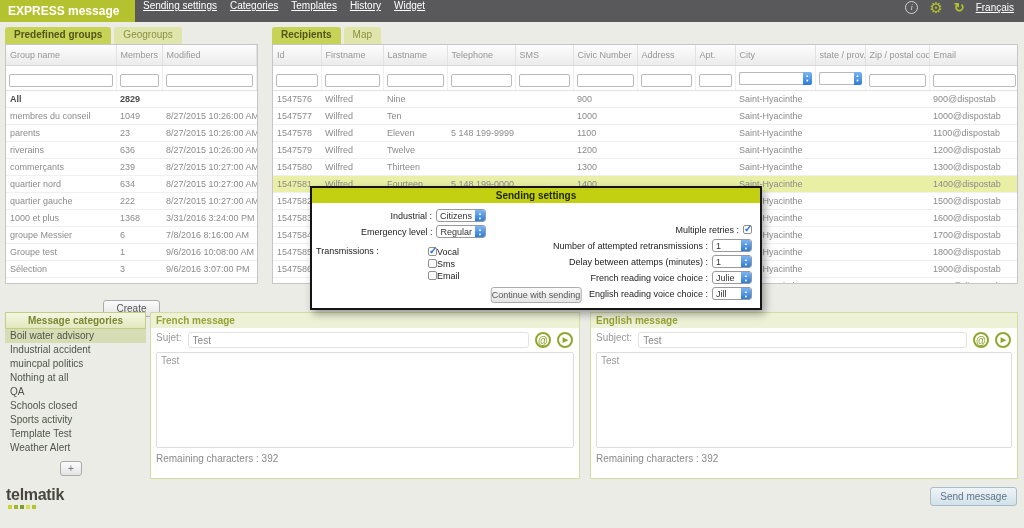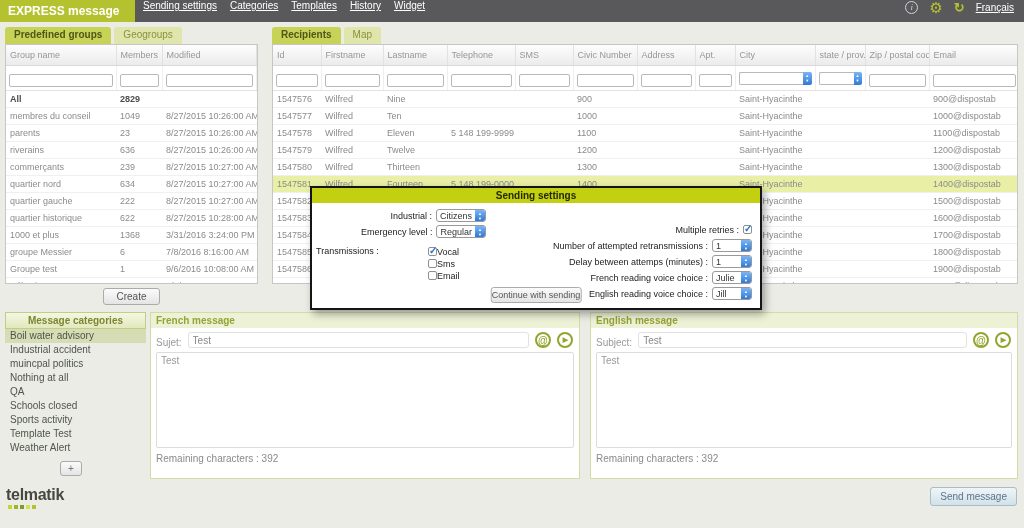--- a/index.html
+++ b/index.html
@@ -35,21 +35,21 @@
   tr.bold-row td { color:#4d4d4d; font-weight:bold; }
   tr.hl td { background:#e9f0a5; }
   .combo { display:flex; align-items:stretch; }
   .combo .filter-input { border-radius:2px 0 0 2px; border-right:none; }
   
   .groups-panel { position:absolute; left:5px; top:27px; width:253px; }
   .groups-wrap { height:240px; }
   .recipients-panel { position:absolute; left:272px; top:27px; width:746px; }
   .rec-wrap { height:240px; }
   .btn { font-size:10px; color:#555; background:linear-gradient(#fbfbfb,#e4e4e4); border:1px solid #ababab; border-radius:3px; padding:2px 12px; cursor:pointer; font-family:inherit; }
-  .create-btn { display:block; margin:4px auto 0;text-align:right; }
+  .create-btn { display:block; margin:16px auto 0;text-align:right; }
   
   .modal { position:absolute; left:310px; top:186px; width:452px; height:124px; background:#fff; border:2px solid #151515; z-index:20; box-shadow:3px 4px 8px rgba(0,0,0,.35); }
   .modal-header { height:15px; line-height:15px; background:#c3d011; color:#232900; font-size:10px; font-weight:bold; text-align:center; }
   .modal-body { position:relative; height:105px; }
   .m-left { position:absolute; left:4px; top:6px; width:170px; }
   .m-right { position:absolute; right:8px; top:20px; width:276px; }
   .m-row { display:flex; justify-content:flex-end; align-items:center; gap:4px; margin-bottom:3px; font-size:9px; color:#222; min-height:13px; }
   .trans-row { align-items:flex-start; margin-top:8px;justify-content:space-between; }
   .trans-list { display:flex; flex-direction:column; gap:1px; width:58px; }
   .trans-item { display:flex; align-items:center; gap:0; font-size:9px; color:#222; height:11px; }
@@ -65,21 +65,21 @@
   .categories-panel { position:absolute; left:5px; top:312px; width:141px; }
   .cat-header { background:linear-gradient(#f4f7e2,#e2e8bd); border:1px solid #c3cd85; font-size:10px; font-weight:bold; color:#7c8631; text-align:center; padding:2px 0; }
   .cat-item { font-size:10px; color:#4f554a; padding:0 5px; height:14px; line-height:14px; cursor:pointer; white-space:nowrap; overflow:hidden; }
   .cat-item.selected { background:#d6dcb4; }
   .add-category-btn { margin:6px 0 0 55px; width:22px; padding:1px 0; text-align:center; color:#777; }
   
   .msg-panel { position:absolute; top:312px; height:167px; background:#fff; border:1px solid #d4dca4; }
   .msg-panel.french { left:150px; width:430px; }
   .msg-panel.english { left:590px; width:428px; }
   .msg-header { background:#edf1d6; color:#96a335; font-size:10px; font-weight:bold; padding:2px 5px; }
-  .subject-row { display:flex; align-items:flex-end; gap:6px; padding:4px 6px 3px 5px; }
+  .subject-row { display:flex; align-items:flex-start; gap:6px; padding:4px 6px 3px 5px; }
   .subject-label { font-size:10px; color:#999; flex:none; }
   .subject-input { flex:1; height:16px; border:1px solid #e2e2e2; border-radius:3px; font-size:10px; color:#888; padding:0 4px; background:#fff; }
   .circle-icon { width:16px; height:16px; border:2px solid #93a52e; border-radius:50%; color:#93a52e; display:flex; align-items:center; justify-content:center; flex:none; cursor:pointer; font-weight:bold; }
   .at-icon { font-size:10px; }
   .play-icon { font-size:7px; padding-left:1px; }
   .msg-body { margin:1px 5px 0; height:96px; border:1px solid #dcdcdc; border-radius:2px; font-size:10px; color:#999; padding:2px 4px; overflow:hidden; }
   .remaining { font-size:10px; color:#8a8a8a; padding:5px 6px 0 5px; }
   
   .logo { position:absolute; left:6px; top:486px; font-size:16px; font-weight:bold; color:#474740; letter-spacing:-.3px; }
   .logo-dots { position:absolute; left:8px; top:505px; display:flex; gap:2px; }
@@ -158,25 +158,20 @@
           </tr>
           <tr>
             <td>quartier nord</td>
             <td>634</td>
             <td>8/27/2015 10:27:00 AM</td>
           </tr>
           <tr>
             <td>quartier gauche</td>
             <td>222</td>
             <td>8/27/2015 10:27:00 AM</td>
-          </tr>
-          <tr>
-            <td>quartier historique</td>
-            <td>622</td>
-            <td>8/27/2015 10:28:00 AM</td>
           </tr>
           <tr>
             <td>1000 et plus</td>
             <td>1368</td>
             <td>3/31/2016 3:24:00 PM</td>
           </tr>
           <tr>
             <td>groupe Messier</td>
             <td>6</td>
             <td>7/8/2016 8:16:00 AM</td>

